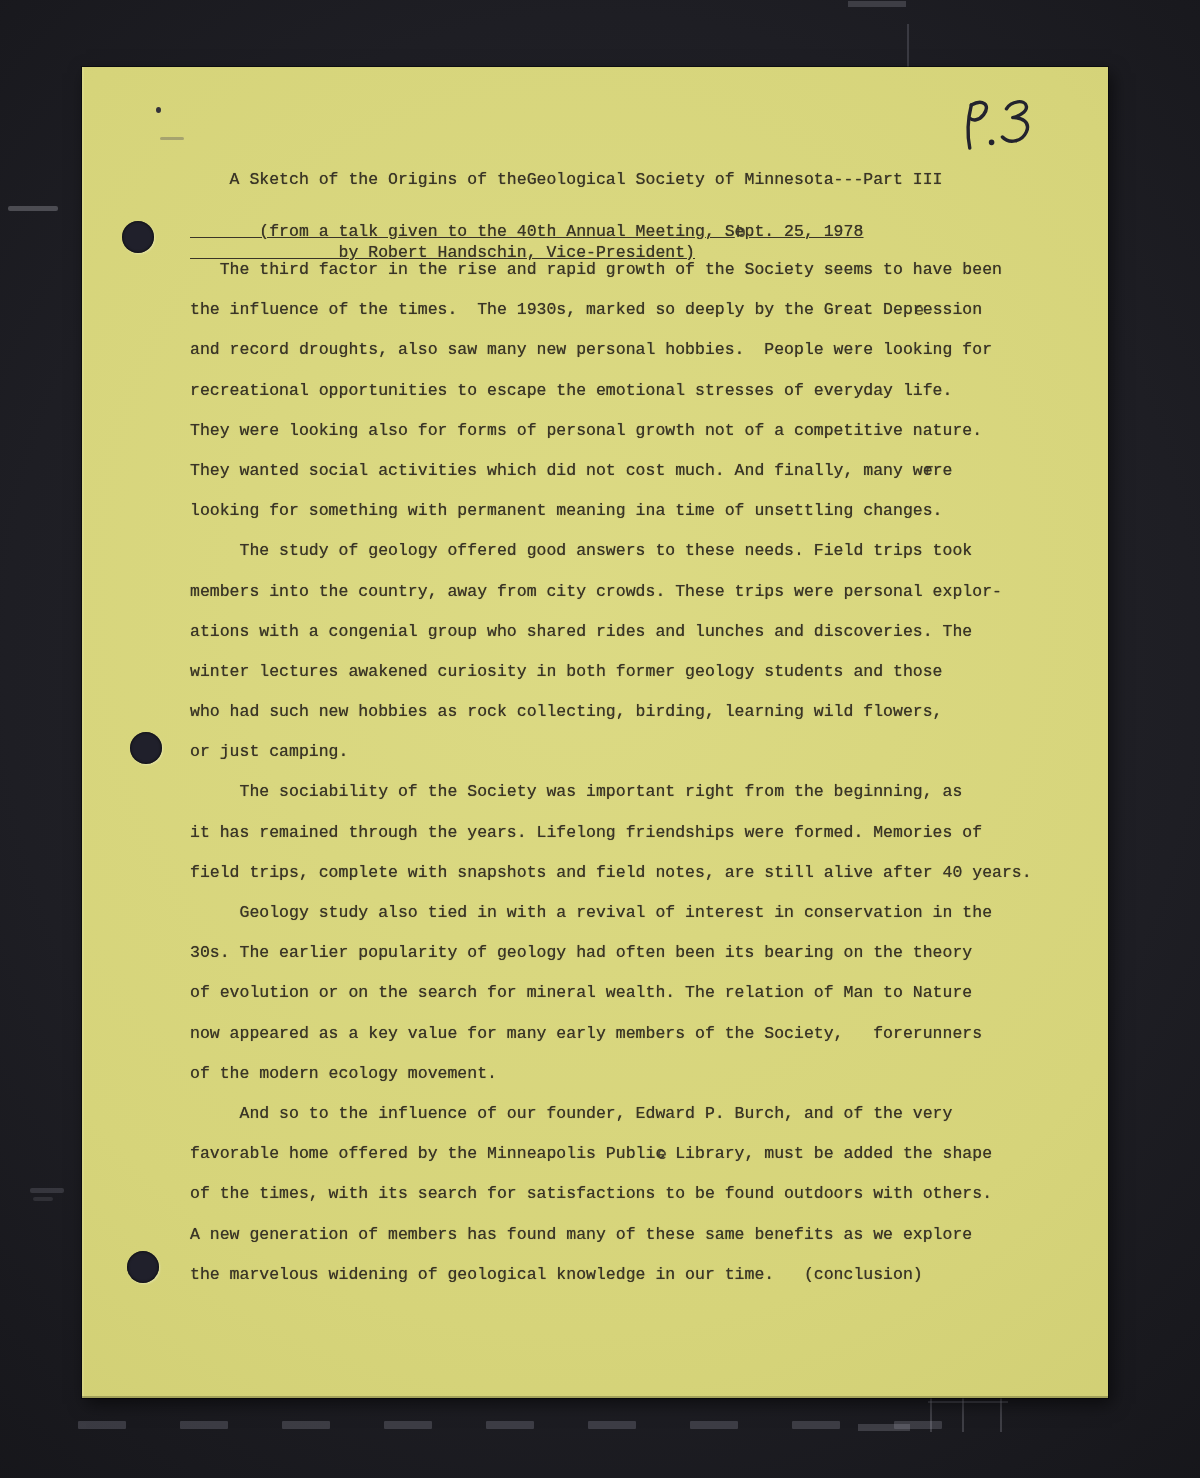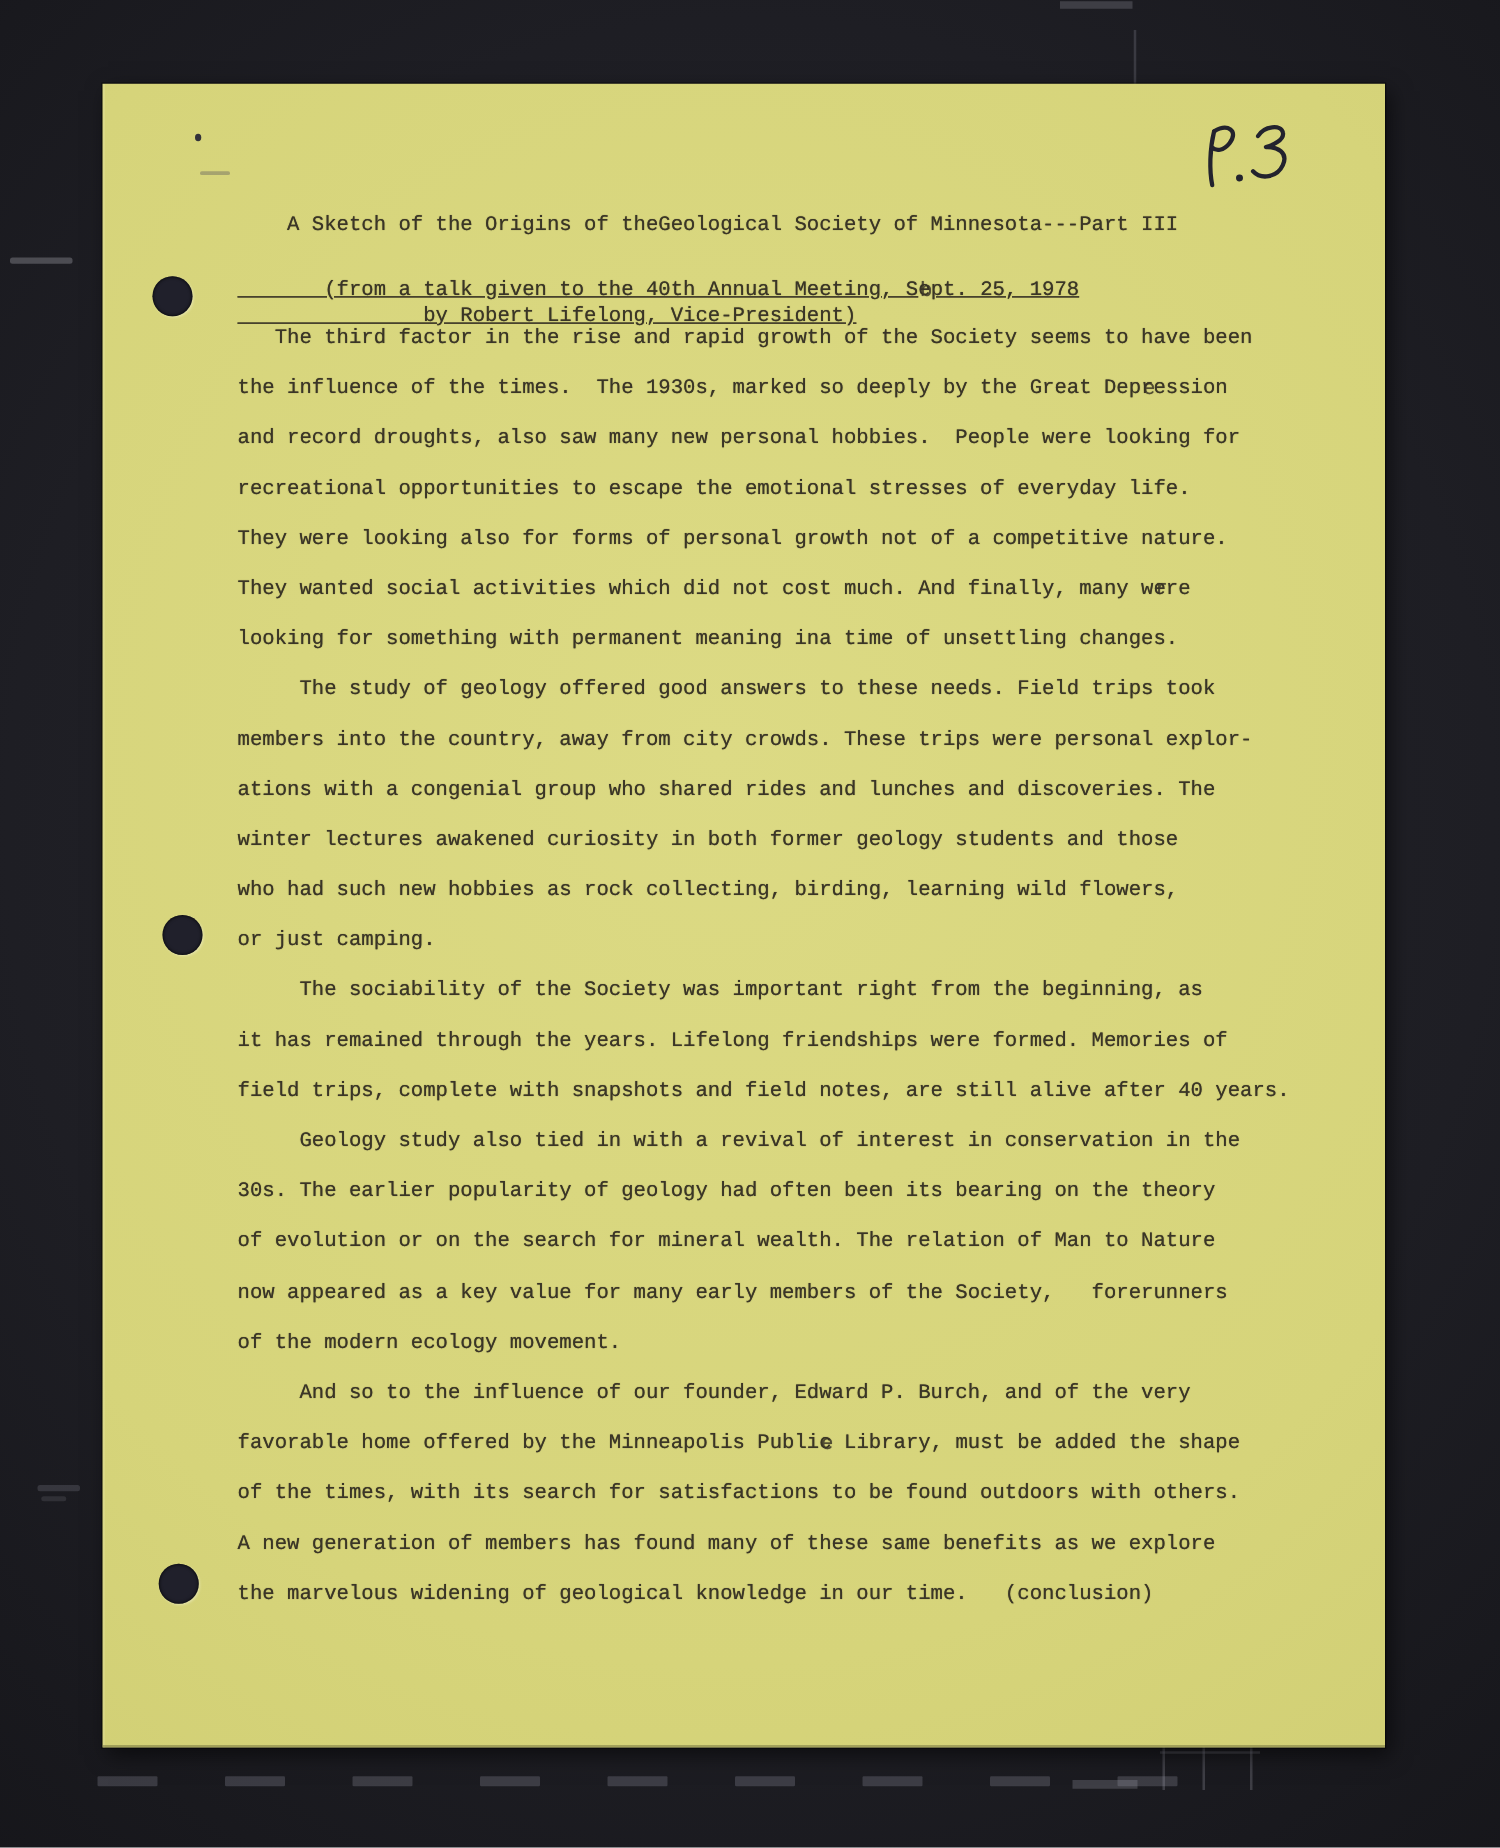--- a/index.html
+++ b/index.html
@@ -87,17 +87,17 @@
 
     <svg class="pnum" width="104" height="56" viewBox="0 0 104 56">
       <title>P. 3</title>
       <path d="M19,50 C17,38 18,21 22,7"></path>
       <path d="M22,7 C33,1 42,7 34,17 C29,23 23,23 20,20"></path>
       <circle cx="41" cy="45" r="2.8"></circle>
       <path d="M57,12 C62,4 76,3 77,10 C78,16 68,20 63,21 C72,21 81,26 76,36 C71,46 58,47 52,40"></path>
     </svg>
 
     <div class="tblock block-title"><div class="tline">    A Sketch of the Origins of theGeological Society of Minnesota---Part III</div></div>
-    <div class="tblock block-byline"><div class="tline">       (from a talk given to the 40th Annual Meeting, S<span class="ovr"><span class="a">e</span><span class="b">b</span></span>pt. 25, 1978</div><div class="tline">               by Robert Lifelong, Vice-President)</div></div>
+    <div class="tblock block-byline"><div class="tline">       (from a talk given to the 40th Annual Meeting, S<span class="ovr"><span class="a">e</span><span class="b">b</span></span>pt. 25, 1978</div><div class="tline">               by Robert Handschin, Vice-President)</div></div>
     <div class="tblock block-body"><div class="tline">   The third factor in the rise and rapid growth of the Society seems to have been</div><div class="tline">the influence of the times.  The 1930s, marked so deeply by the Great Dep<span class="ovr"><span class="a">r</span><span class="b">e</span></span>ession</div><div class="tline">and record droughts, also saw many new personal hobbies.  People were looking for</div><div class="tline">recreational opportunities to escape the emotional stresses of everyday life.</div><div class="tline">They were looking also for forms of personal growth not of a competitive nature.</div><div class="tline">They wanted social activities which did not cost much. And finally, many w<span class="ovr"><span class="a">e</span><span class="b">r</span></span>re</div><div class="tline">looking for something with permanent meaning ina time of unsettling changes.</div><div class="tline">     The study of geology offered good answers to these needs. Field trips took</div><div class="tline">members into the country, away from city crowds. These trips were personal explor-</div><div class="tline">ations with a congenial group who shared rides and lunches and discoveries. The</div><div class="tline">winter lectures awakened curiosity in both former geology students and those</div><div class="tline">who had such new hobbies as rock collecting, birding, learning wild flowers,</div><div class="tline">or just camping.</div><div class="tline">     The sociability of the Society was important right from the beginning, as</div><div class="tline">it has remained through the years. Lifelong friendships were formed. Memories of</div><div class="tline">field trips, complete with snapshots and field notes, are still alive after 40 years.</div><div class="tline">     Geology study also tied in with a revival of interest in conservation in the</div><div class="tline">30s. The earlier popularity of geology had often been its bearing on the theory</div><div class="tline">of evolution or on the search for mineral wealth. The relation of Man to Nature</div><div class="tline">now appeared as a key value for many early members of the Society,   forerunners</div><div class="tline">of the modern ecology movement.</div><div class="tline">     And so to the influence of our founder, Edward P. Burch, and of the very</div><div class="tline">favorable home offered by the Minneapolis Publi<span class="ovr"><span class="a">c</span><span class="b">e</span></span> Library, must be added the shape</div><div class="tline">of the times, with its search for satisfactions to be found outdoors with others.</div><div class="tline">A new generation of members has found many of these same benefits as we explore</div><div class="tline">the marvelous widening of geological knowledge in our time.   (conclusion)</div></div>
 
   </div>
 </div>
 
 </body></html>

